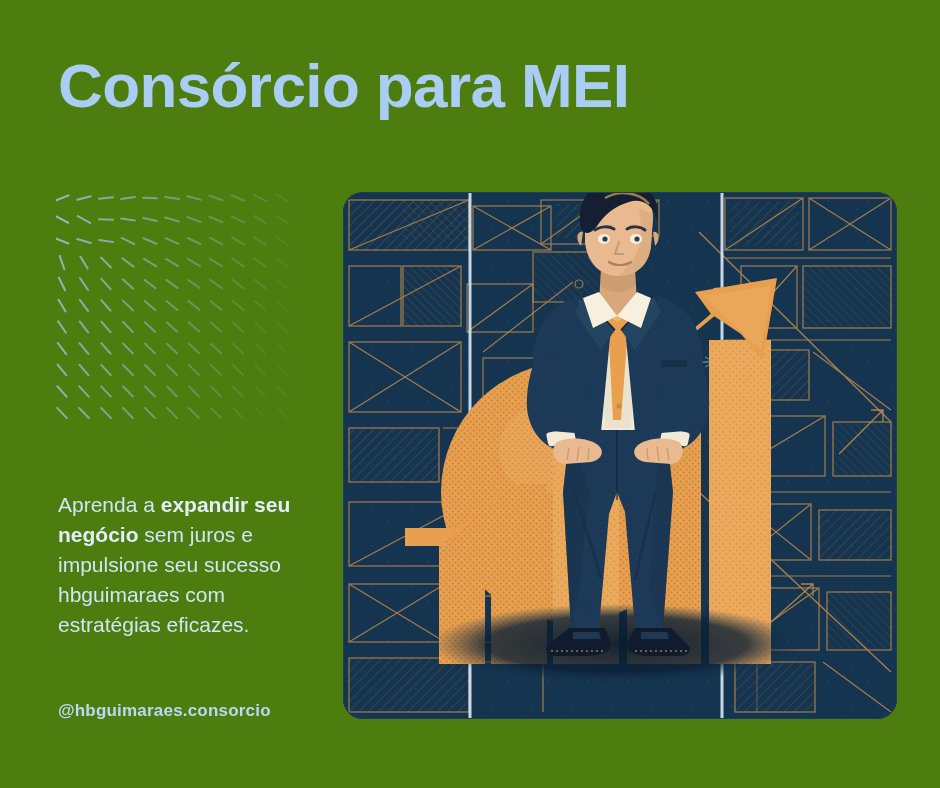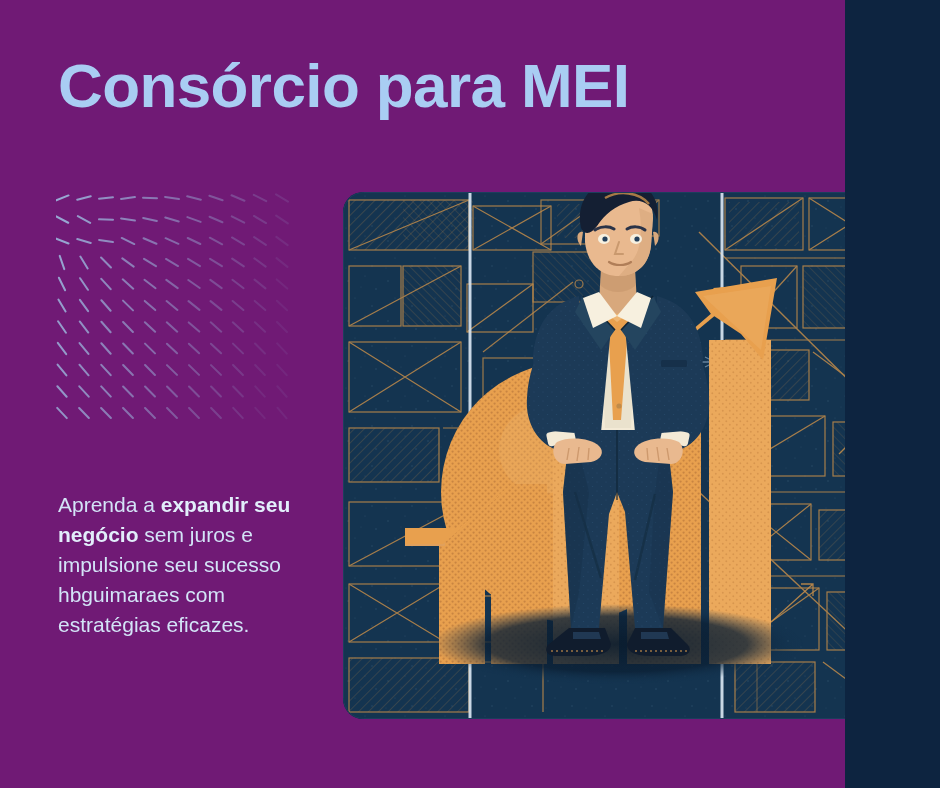--- a/index.html
+++ b/index.html
@@ -11,23 +11,23 @@
     width: 940px;
     height: 788px;
     overflow: hidden;
     font-family: "Liberation Sans", sans-serif;
     position: relative;
   }
 
   #poster {
     position: absolute;
     inset: 0;
-    width: 845px;
+    width: 940px;
     height: 788px;
-    background: #701a75;
+    background: #4d7c0f;
     overflow: hidden;
   }
 
   
   .headline {
     position: absolute;
     left: 58px;
     top: 52px;
     font-size: 62px;
     font-weight: 700;
@@ -216,20 +216,21 @@
           <line x1="199.31" y1="215.80" x2="208.69" y2="226.20" opacity="0.082"></line>
           <line x1="221.44" y1="215.69" x2="230.56" y2="226.31" opacity="0.080"></line>
         </g>
     </svg>
   </div>
 
   <div class="body-copy">
     <span>Aprenda a </span><b>expandir seu negócio</b><span> sem juros e impulsione seu sucesso hbguimaraes com estratégias eficazes.</span>
   </div>
 
+  <div class="handle">@hbguimaraes.consorcio</div>
 
   <div class="card">
     <svg viewBox="0 0 554 527">
       <defs>
         <clipPath id="cardClip">
           <rect x="0" y="0" width="554" height="527" rx="20" ry="20"></rect>
         </clipPath>
 
         <pattern id="halftone" width="6" height="6" patternUnits="userSpaceOnUse">
           <rect width="6" height="6" fill="#e8a04e"></rect>

